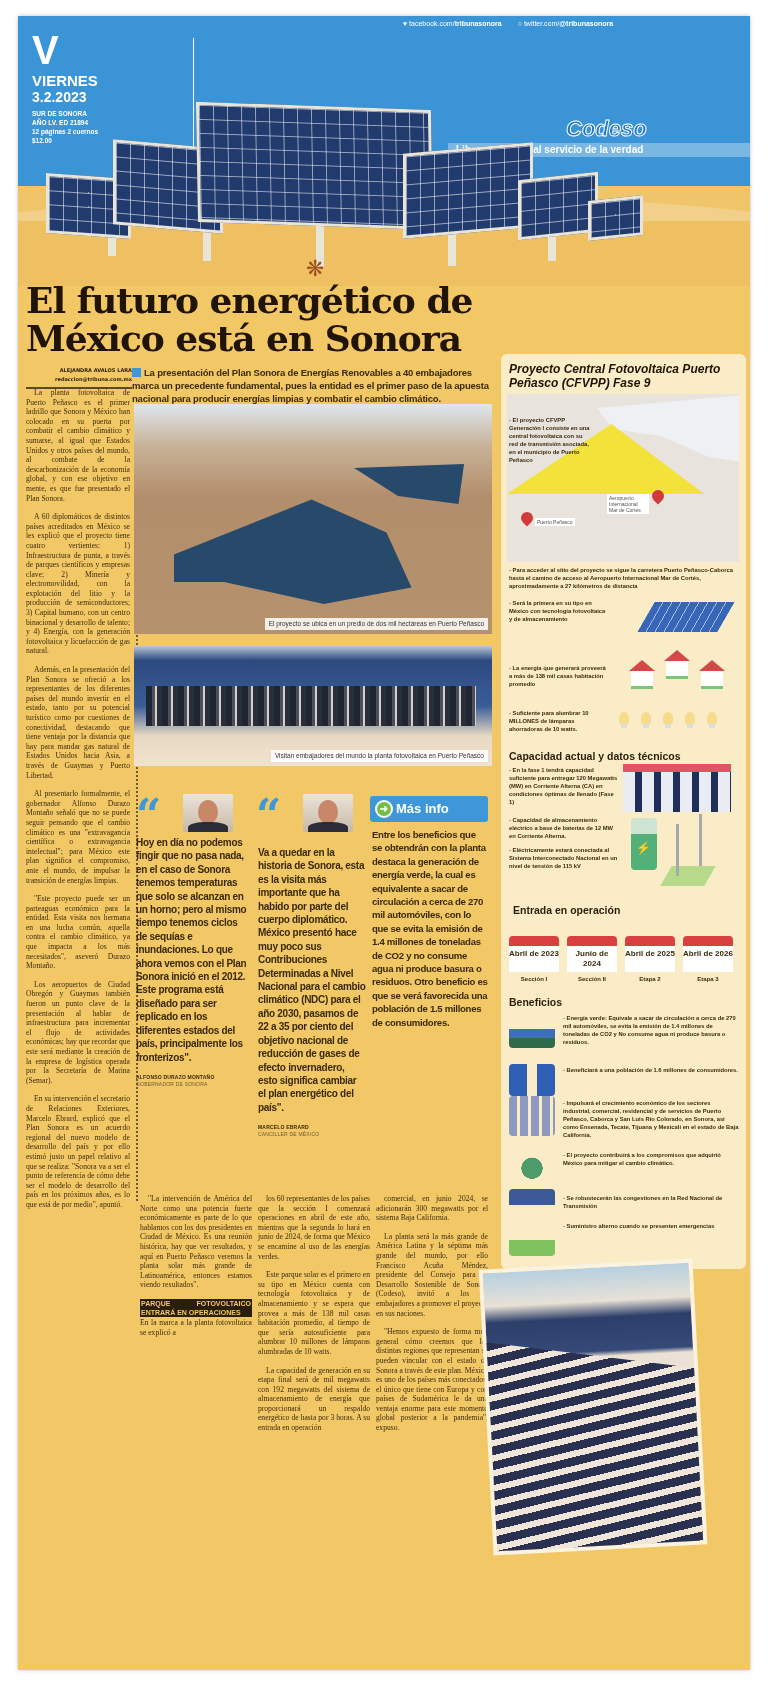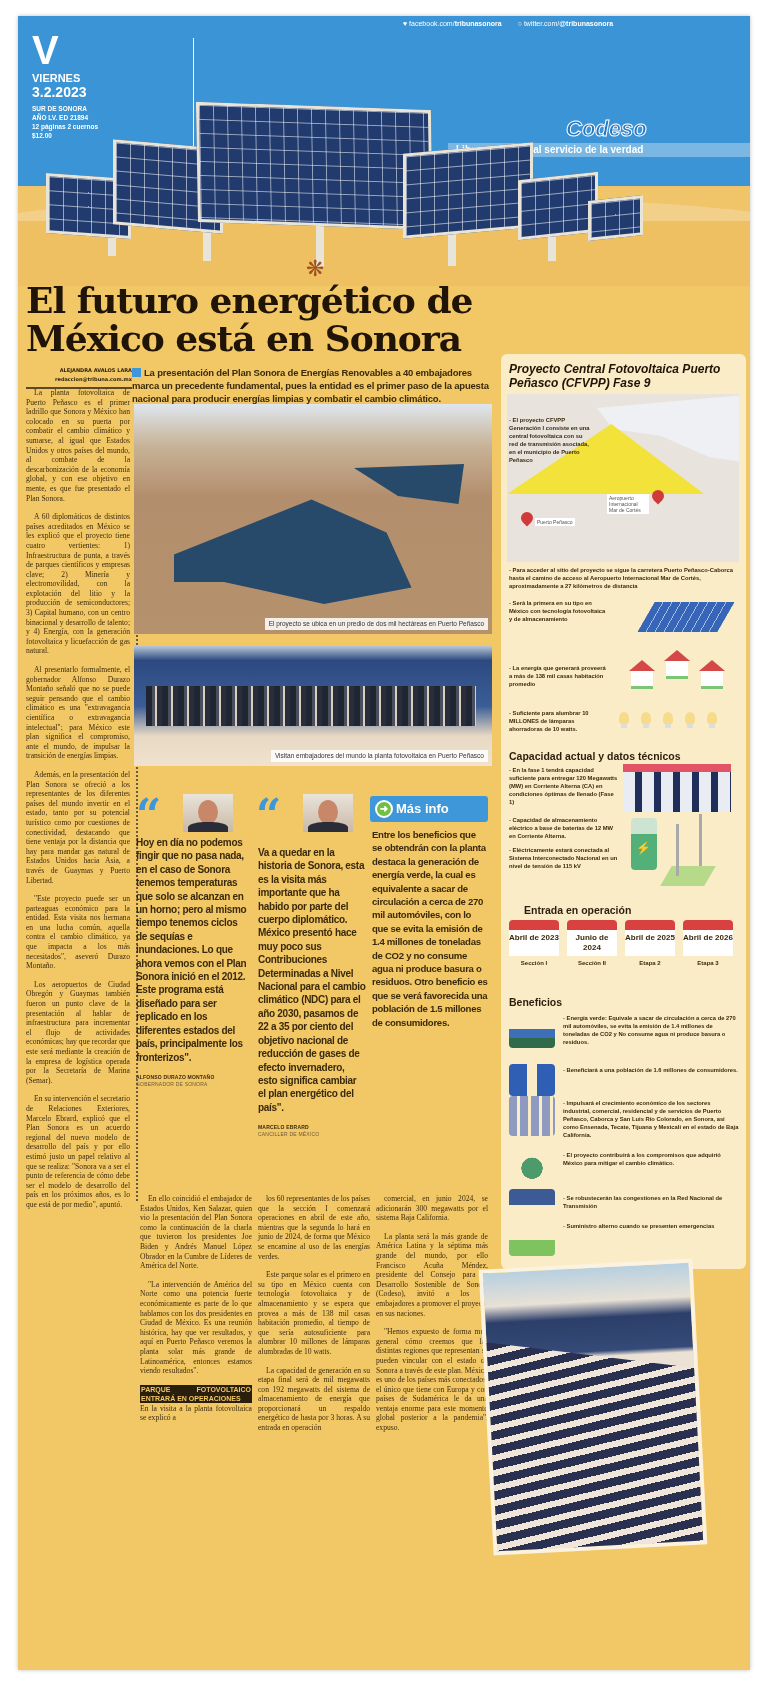--- a/index.html
+++ b/index.html
@@ -6,21 +6,21 @@
   html,body{width:768px;height:1692px;background:#fff;overflow:hidden}
   body{font-family:"DejaVu Sans",sans-serif;color:#2a1e0c;position:relative}
   .page{position:absolute;left:18px;top:16px;width:732px;height:1654px;background:#f2c766;overflow:hidden;box-shadow:0 0 4px rgba(0,0,0,.25)}
   
   .masthead{position:absolute;left:0;top:0;width:732px;height:270px;background:linear-gradient(#3a93d4 0%,#58a7dd 55%,#8fc5e6 62%,#f0c46a 63%,#f2c766 100%);overflow:hidden}
   .sky{position:absolute;left:0;top:0;width:732px;height:170px;background:#3b94d5}
   .desert{position:absolute;left:0;top:205px;width:732px;height:70px;background:#eec062}
   .dune{position:absolute;left:-40px;top:180px;width:820px;height:60px;background:#f3d08a;border-radius:50%}
   .left-info{position:absolute;left:14px;top:14px;color:#fff;font-family:"Liberation Sans",sans-serif;width:150px}
   .big-v{font-size:40px;font-weight:900;line-height:40px}
-  .dayname{font-size:11px;font-weight:700;margin-top:2px}
+  .dayname{font-size:15px;font-weight:700;margin-top:2px}
   .date{font-size:14px;font-weight:900}
   .meta{font-size:6.5px;font-weight:700;line-height:9px;margin-top:4px}
   .vline{position:absolute;left:175px;top:22px;width:1px;height:130px;background:#fff}
   .logo{position:absolute;left:190px;top:16px;color:#fff;font-family:"Liberation Sans",sans-serif;font-weight:900;font-size:96px;letter-spacing:-4px;line-height:96px}
   .logo-sub{position:absolute;left:548px;top:100px;color:#2777c4;font-family:"Liberation Sans",sans-serif;font-style:italic;font-weight:900;font-size:22px;-webkit-text-stroke:1px #fff}
   .tagline{position:absolute;left:430px;top:127px;width:302px;height:14px;background:#7ab7e3;color:#fff;font-family:"Liberation Sans",sans-serif;font-size:10px;font-weight:700;padding-left:8px;line-height:14px}
   .social{position:absolute;left:385px;top:4px;color:#fff;font-size:7px;font-family:"Liberation Sans",sans-serif;display:flex;gap:16px}
   .social b{font-weight:900}
   
   .panel{position:absolute;background:#223b6e;border:3px solid #e9e4d8;transform-origin:bottom center}
@@ -56,21 +56,21 @@
   
   .info{position:absolute;left:483px;top:338px;width:245px;height:915px;background:#fbecc8;border-radius:6px;font-family:"Liberation Sans",sans-serif;color:#3a2a0c}
   .info h2{font-size:12px;font-weight:900;font-style:italic;line-height:14px;padding:8px 8px 0;color:#1f1406}
   .info h3{position:absolute;font-size:10.5px;font-weight:900;color:#2a1e0c}
   .itext{position:absolute;font-size:5.8px;font-weight:700;line-height:8px;color:#3a2a0c}
   .map{position:absolute;left:6px;top:40px;width:232px;height:168px;background:#e8e4dd;overflow:hidden}
   .map-land{position:absolute;left:90px;top:0;width:160px;height:70px;background:#eef0f3;clip-path:polygon(0 20%,100% 0,100% 100%,70% 90%,40% 60%,10% 50%)}
   .map-yellow{position:absolute;left:0;top:30px;width:232px;height:70px;background:#f2e23a;clip-path:polygon(45% 0,85% 100%,0 100%)}
   .pin{position:absolute;width:12px;height:12px;background:#d03a3a;border-radius:50% 50% 50% 0;transform:rotate(-45deg)}
   .pin-label{position:absolute;font-size:5px;color:#555;background:#fff;padding:1px 2px;line-height:6px}
-  .cal{position:absolute;top:0;width:50px;height:42px}
+  .cal{position:absolute;top:16px;width:50px;height:42px}
   .cal-top{height:10px;background:#d94040;border-radius:4px 4px 0 0}
   .cal-body{background:#fff;height:26px;font-size:8px;font-weight:900;text-align:center;line-height:10px;padding-top:3px}
   .cal-label{font-size:6px;text-align:center;margin-top:4px;font-weight:700}
   .ben-ic{position:absolute;left:8px;width:46px;height:32px;border-radius:4px}
   .sm-panels{position:absolute;background:repeating-linear-gradient(90deg,#3766b8 0 8px,#a7bde0 8px 9px);transform:skewX(-30deg)}
   .house{position:absolute;width:22px;height:20px;background:#fff;border-bottom:3px solid #7cc576}
   .house::before{content:"";position:absolute;left:-2px;top:-9px;width:26px;height:11px;background:#d44848;clip-path:polygon(50% 0,100% 100%,0 100%)}
   .bulb{position:absolute;width:10px;height:12px;border-radius:50% 50% 30% 30%;background:#f6dc8a;box-shadow:0 6px 0 -2px #ddd}
   .container-ic{position:absolute;left:125px;top:473px;width:108px;height:48px;background:repeating-linear-gradient(90deg,#e9ecf2 0 12px,#1f2f5a 12px 19px);border-top:8px solid #e25465}
   .battery{position:absolute;left:134px;top:530px;width:26px;height:52px;background:linear-gradient(#cde4d2 0%,#cde4d2 30%,#53b078 30%);border-radius:4px;color:#fff;text-align:center;font-size:12px;line-height:60px}
@@ -131,22 +131,22 @@
   <div class="byline">
     <div>ALEJANDRA AVALOS LARA</div>
     <div>redaccion@tribuna.com.mx</div>
   </div>
 
   <div class="lead"><span class="sq"></span><span>La presentación del Plan Sonora de Energías Renovables a 40 embajadores marca un precedente fundamental, pues la entidad es el primer paso de la apuesta nacional para producir energías limpias y combatir el cambio climático.</span></div>
 
   <div class="col" style="left:8px;top:372px;width:104px;">
     <p>La planta fotovoltaica de Puerto Peñasco es el primer ladrillo que Sonora y México han colocado en su puerta por combatir el cambio climático y sumarse, al igual que Estados Unidos y otros países del mundo, al combate de la descarbonización de la economía global, y con ese objetivo en mente, es que fue presentado el Plan Sonora.</p>
     <p>A 60 diplomáticos de distintos países acreditados en México se les explicó que el proyecto tiene cuatro vertientes: 1) Infraestructura de punta, a través de parques científicos y empresas clave; 2) Minería y electromovilidad, con la explotación del litio y la producción de semiconductores; 3) Capital humano, con un centro binacional y desarrollo de talento; y 4) Energía, con la generación fotovoltaica y licuefacción de gas natural.</p>
+    <p>Además, en la presentación del Plan Sonora se ofreció a los representantes de los diferentes países del mundo invertir en el estado, tanto por su potencial turístico como por cuestiones de conectividad, destacando que tiene ventaja por la distancia que hay para mandar gas natural de Estados Unidos hacia Asia, a través de Guaymas y Puerto Libertad.</p>
     <p>Al presentarlo formalmente, el gobernador Alfonso Durazo Montaño señaló que no se puede seguir pensando que el cambio climático es una "extravagancia científica o extravagancia intelectual"; para México este plan significa el compromiso, ante el mundo, de impulsar la transición de energías limpias.</p>
-    <p>Además, en la presentación del Plan Sonora se ofreció a los representantes de los diferentes países del mundo invertir en el estado, tanto por su potencial turístico como por cuestiones de conectividad, destacando que tiene ventaja por la distancia que hay para mandar gas natural de Estados Unidos hacia Asia, a través de Guaymas y Puerto Libertad.</p>
     <p>"Este proyecto puede ser un parteaguas económico para la entidad. Esta visita nos hermana en una lucha común, aquella contra el cambio climático, ya que impacta a los más necesitados", aseveró Durazo Montaño.</p>
     <p>Los aeropuertos de Ciudad Obregón y Guaymas también fueron un punto clave de la presentación al hablar de infraestructura para incrementar el flujo de actividades económicas; hay que recordar que este será mediante la creación de la empresa de logística operada por la Secretaría de Marina (Semar).</p>
     <p>En su intervención el secretario de Relaciones Exteriores, Marcelo Ebrard, explicó que el Plan Sonora es un acuerdo regional del nuevo modelo de desarrollo del país y por ello estimó justo un papel relativo al que se realiza: "Sonora va a ser el punto de referencia de cómo debe ser el modelo de desarrollo del país en los próximos años, es lo que está de por medio", apuntó.</p>
   </div>
   <div class="dots"></div>
 
   <div class="photo photo1">
     <div class="farm" style="left:40px;top:90px;width:250px;height:110px;clip-path:polygon(0 55%,55% 5%,85% 35%,95% 85%,60% 100%,20% 80%,0 80%)"></div>
     <div class="farm" style="left:220px;top:60px;width:110px;height:40px;clip-path:polygon(0 10%,100% 0,95% 100%,40% 80%)"></div>
     <div class="caption" style="bottom:4px">El proyecto se ubica en un predio de dos mil hectáreas en Puerto Peñasco</div>
@@ -173,24 +173,23 @@
     <div class="quote-author">
         <div>MARCELO EBRARD</div>
         <div class="role">CANCILLER DE MÉXICO</div>
       </div>
   </div>
 
   <div class="masinfo"><span class="ic">➜</span><span>Más info</span></div>
   <div class="quote" style="left:354px;top:812px;width:116px;font-size:9.6px;line-height:13.4px">Entre los beneficios que se obtendrán con la planta destaca la generación de energía verde, la cual es equivalente a sacar de circulación a cerca de 270 mil automóviles, con lo que se evita la emisión de 1.4 millones de toneladas de CO2 y no consume agua ni produce basura o residuos. Otro beneficio es que se verá favorecida una población de 1.5 millones de consumidores.</div>
 
   <div class="col" style="left:122px;top:1178px;width:112px;">
-    <p>En ello coincidió el embajador de Estados Unidos, Ken Salazar, quien vio la presentación del Plan Sonora como la continuación de la charla que tuvieron los presidentes Joe Biden y Andrés Manuel López Obrador en la Cumbre de Líderes de América del Norte.</p>
     <p>"La intervención de América del Norte como una potencia fuerte económicamente es parte de lo que hablamos con los dos presidentes en Ciudad de México. Es una reunión histórica, hay que ver resultados, y aquí en Puerto Peñasco veremos la planta solar más grande de Latinoamérica, entonces estamos viendo resultados".</p>
     <div class="subhead">PARQUE FOTOVOLTAICO ENTRARÁ EN OPERACIONES</div>
-    <div>En la visita a la planta fotovoltaica se explicó a</div>
+    <div>En la marca a la planta fotovoltaica se explicó a</div>
   </div>
   <div class="col" style="left:240px;top:1178px;width:112px;">
     <p>los 60 representantes de los países que la sección I comenzará operaciones en abril de este año, mientras que la segunda lo hará en junio de 2024, de forma que México se encamine al uso de las energías verdes.</p>
     <p>Este parque solar es el primero en su tipo en México cuenta con tecnología fotovoltaica y de almacenamiento y se espera que provea a más de 138 mil casas habitación promedio, al tiempo de que sería autosuficiente para alumbrar 10 millones de lámparas alumbradas de 10 watts.</p>
     <p>La capacidad de generación en su etapa final será de mil megawatts con 192 megawatts del sistema de almacenamiento de energía que proporcionará un respaldo energético de hasta por 3 horas. A su entrada en operación</p>
   </div>
   <div class="col" style="left:358px;top:1178px;width:112px;">
     <p>comercial, en junio 2024, se adicionarán 300 megawatts por el sistema Baja California.</p>
     <p>La planta será la más grande de América Latina y la séptima más grande del mundo, por ello Francisco Acuña Méndez, presidente del Consejo para el Desarrollo Sostenible de Sonora (Codeso), invitó a los 60 embajadores a promover el proyecto en sus naciones.</p>
     <p>"Hemos expuesto de forma muy general cómo creemos que las distintas regiones que representan se pueden vincular con el estado de Sonora a través de este plan. México es uno de los países más conectados, el único que tiene con Europa y con países de Sudamérica le da una ventaja enorme para este momento global posterior a la pandemia", expuso.</p>
@@ -225,21 +224,21 @@
     <h3 style="left:8px;top:396px">Capacidad actual y datos técnicos</h3>
     <div class="itext" style="left:8px;top:412px;width:110px">- En la fase 1 tendrá capacidad suficiente para entregar 120 Megawatts (MW) en Corriente Alterna (CA) en condiciones óptimas de llenado (Fase 1)</div>
     <div class="itext" style="left:8px;top:462px;width:110px">- Capacidad de almacenamiento eléctrico a base de baterías de 12 MW en Corriente Alterna.</div>
     <div class="itext" style="left:8px;top:492px;width:110px">- Eléctricamente estará conectada al Sistema Interconectado Nacional en un nivel de tensión de 115 kV</div>
     <div class="container-ic" style="left:122px;top:410px"></div>
     <div class="battery" style="left:130px;top:464px">⚡</div>
     <div class="grass" style="top:512px"></div>
     <div class="pylon" style="left:175px;top:470px"></div>
     <div class="pylon" style="left:198px;top:460px"></div>
 
-    <h3 style="left:23px;top:550px">Entrada en operación</h3>
+    <h3 style="left:12px;top:550px">Entrada en operación</h3>
     <div style="position:absolute;left:8px;top:566px;width:230px;height:60px">
       <div class="cal" style="left:0">
           <div class="cal-top"></div>
           <div class="cal-body">Abril de 2023</div>
           <div class="cal-label">Sección I</div>
         </div>
       <div class="cal" style="left:58px">
           <div class="cal-top"></div>
           <div class="cal-body">Junio de 2024</div>
           <div class="cal-label">Sección II</div>

